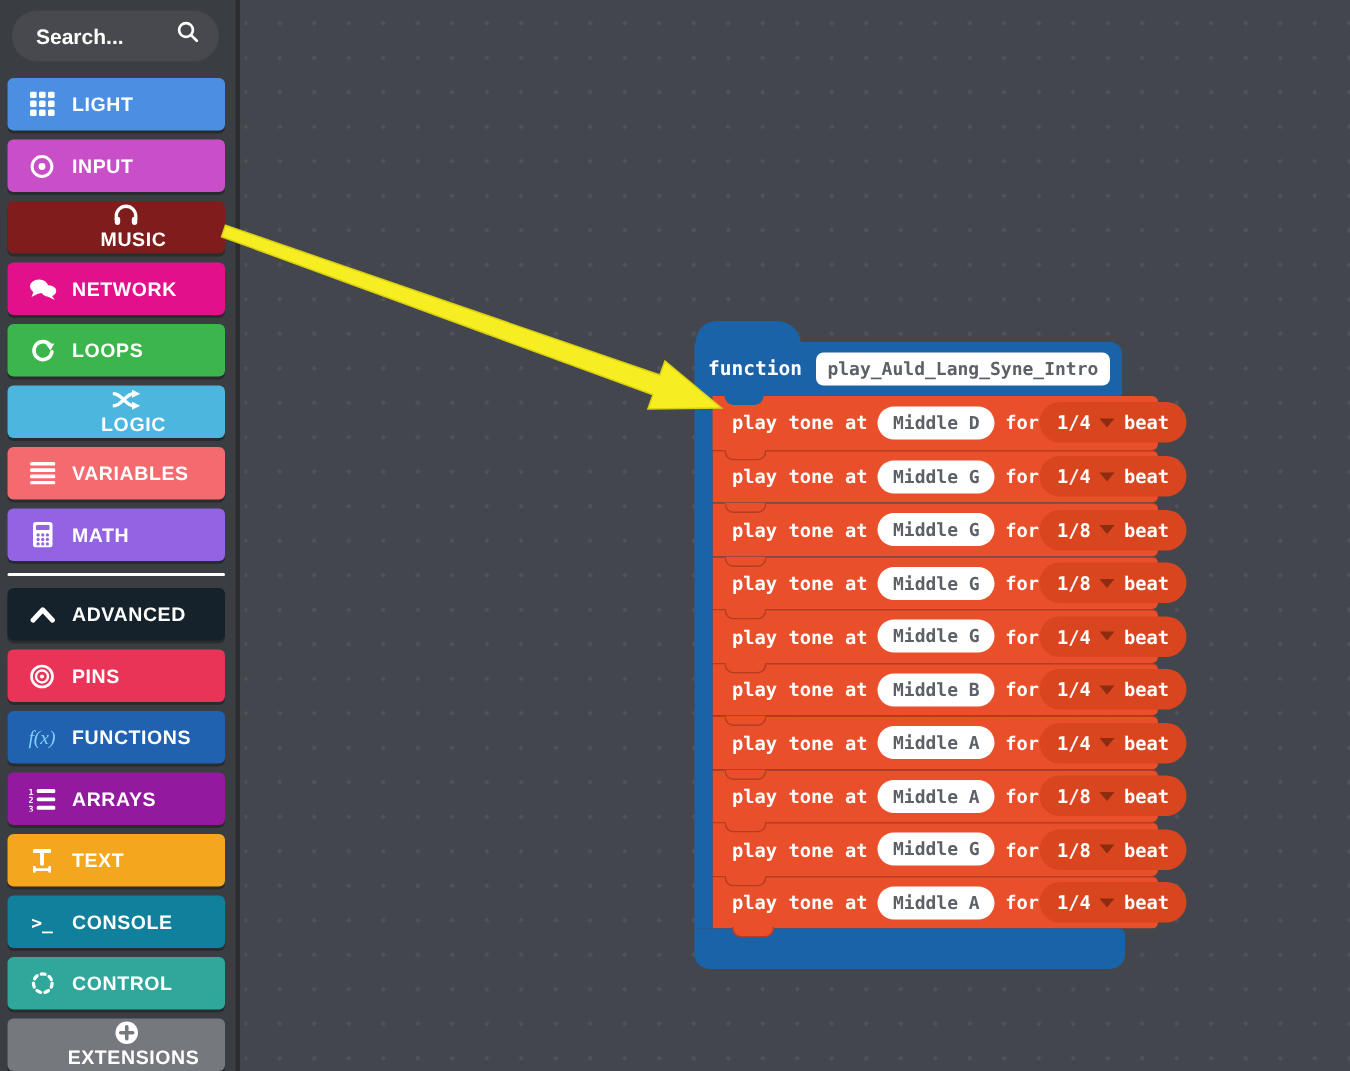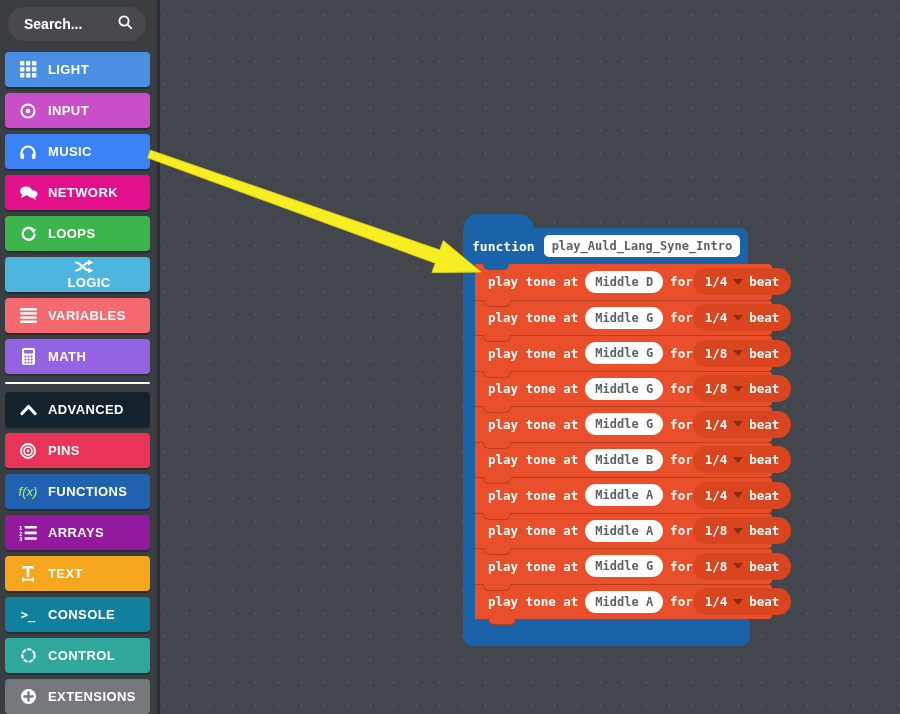--- a/index.html
+++ b/index.html
@@ -26,21 +26,21 @@
   .cat {
     height:35px; border-radius:4px; display:flex; align-items:center;
     padding-left:13px; cursor:pointer; box-shadow:0 2px 0 rgba(0,0,0,0.28);
   }
   .cat .ico { width:20px; height:18px; display:flex; align-items:center; justify-content:center; }
   .cat .lbl {
     color:#ffffff; font-size:13px; font-weight:bold; letter-spacing:0.4px; margin-left:10px;
   }
   .separator { height:2px; background:#ffffff; border-radius:1px; margin:2px 0; }
   .txticon { color:#fff; font-weight:bold; font-size:12px; font-family:"DejaVu Sans Mono", monospace; }
-  .fxicon  { color:#bef264; font-style:italic; font-size:13px; font-family:Liberation Sans, sans-serif; }
+  .fxicon  { color:#7dd3fc; font-style:italic; font-size:13px; font-family:Liberation Serif, serif; }
 
   
   .canvas {
     position:absolute; left:163px; top:0; width:737px; height:714px;
     background-color:#43474d;
     background-image:radial-gradient(circle, rgba(255,255,255,0.07) 1.3px, transparent 1.5px);
     background-size:23px 23px; background-position:12px 4px;
   }
 
   
@@ -148,21 +148,21 @@
     <div class="cat" style="background: rgb(201, 79, 201);">
       <span class="ico">
         <svg width="18" height="18" viewBox="0 0 18 18">
             <circle cx="9" cy="9" r="6.6" fill="none" stroke="#fff" stroke-width="2"></circle>
             <circle cx="9" cy="9" r="2.3" fill="#fff"></circle>
           </svg>
       </span>
       <span class="lbl">INPUT</span>
     </div>
 
-    <div class="cat" style="background: #3b82f6;">
+    <div class="cat" style="background: #7f1d1d; flex-direction: column;">
       <span class="ico">
         <svg width="18" height="16" viewBox="0 0 18 16">
             <path d="M2.5 11 V9 a6.5 6.5 0 0 1 13 0 v2" fill="none" stroke="#fff" stroke-width="2.2" stroke-linecap="round"></path>
             <rect x="1.5" y="9.5" width="3.6" height="5.5" rx="1.6" fill="#fff"></rect>
             <rect x="12.9" y="9.5" width="3.6" height="5.5" rx="1.6" fill="#fff"></rect>
           </svg>
       </span>
       <span class="lbl">MUSIC</span>
     </div>
 
@@ -302,21 +302,21 @@
 
     <div class="cat" style="background: rgb(47, 167, 155);">
       <span class="ico">
         <svg width="17" height="17" viewBox="0 0 17 17">
             <circle cx="8.5" cy="8.5" r="6.2" fill="none" stroke="#fff" stroke-width="2.2" stroke-dasharray="2.6,3" stroke-linecap="round"></circle>
           </svg>
       </span>
       <span class="lbl">CONTROL</span>
     </div>
 
-    <div class="cat" style="background: rgb(117, 121, 125);">
+    <div class="cat" style="background: rgb(117, 121, 125); flex-direction: column;">
       <span class="ico">
         <svg width="17" height="17" viewBox="0 0 17 17">
             <circle cx="8.5" cy="8.5" r="7.5" fill="#fff"></circle>
             <line x1="8.5" y1="4.5" x2="8.5" y2="12.5" stroke="#75797d" stroke-width="2.4" stroke-linecap="round"></line>
             <line x1="4.5" y1="8.5" x2="12.5" y2="8.5" stroke="#75797d" stroke-width="2.4" stroke-linecap="round"></line>
           </svg>
       </span>
       <span class="lbl">EXTENSIONS</span>
     </div>
 

